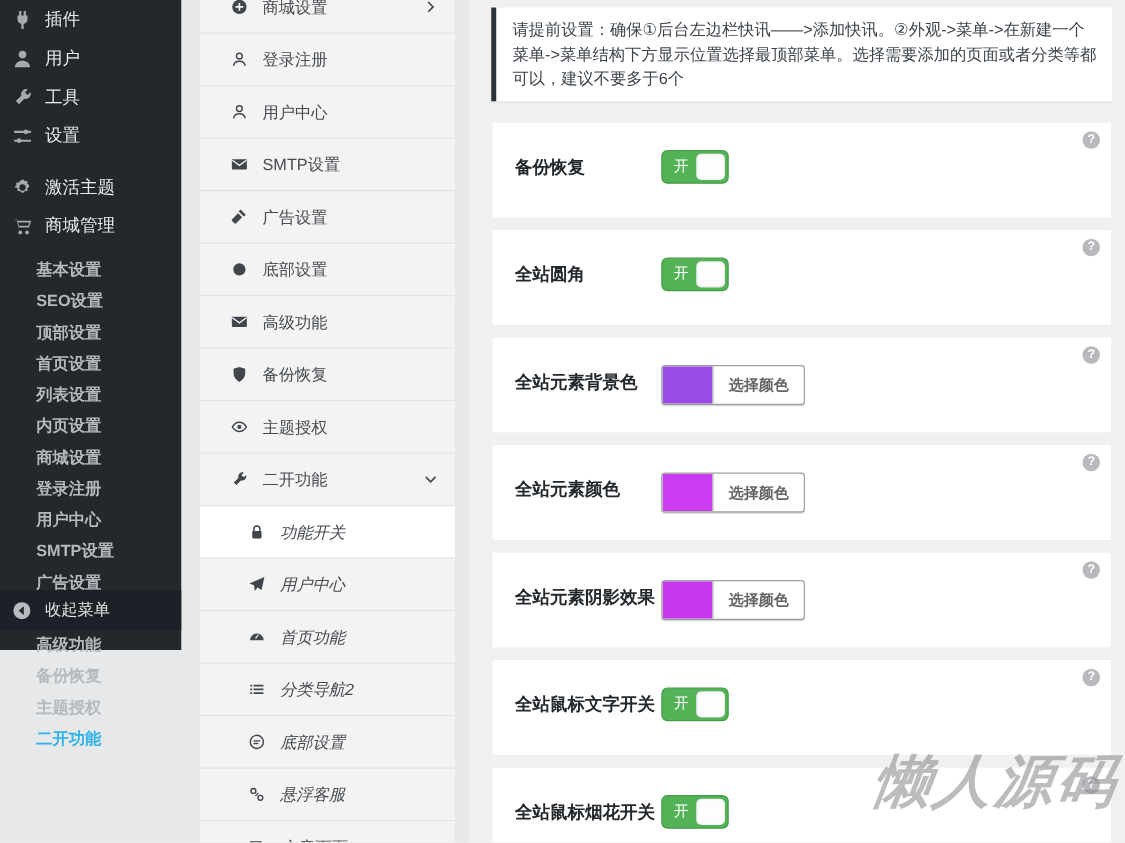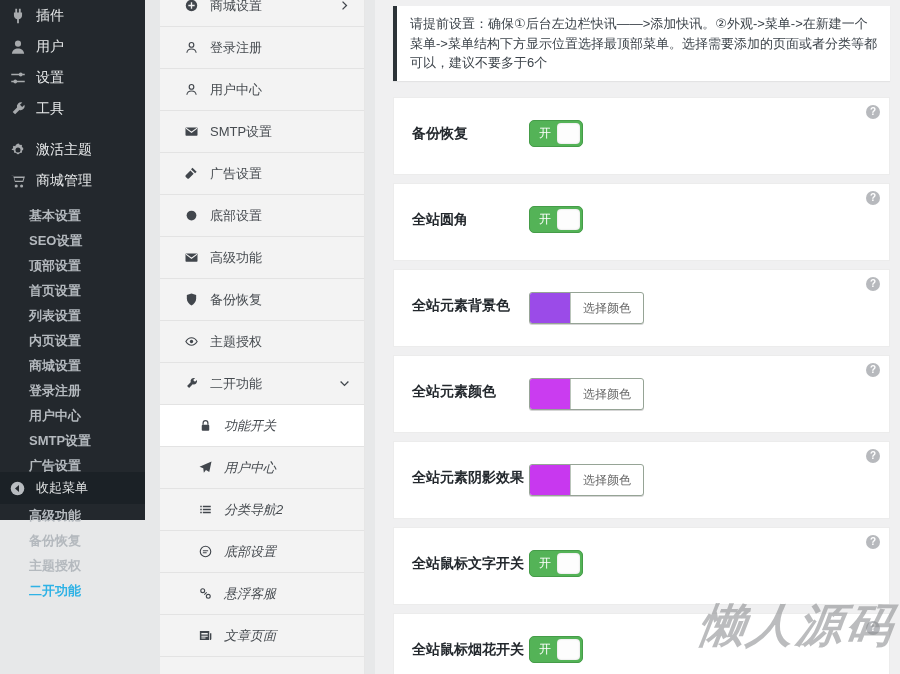--- a/index.html
+++ b/index.html
@@ -53,21 +53,21 @@
   .help { position:absolute; right:9px; top:7px; width:14px; height:14px; border-radius:50%;
     background:#b7b9bd; color:#fff; font-size:10px; line-height:14px; text-align:center; font-weight:bold; cursor:pointer; }
 
   .toggle { width:54px; height:27px; background:#54b357; border:1px solid #459c48; border-radius:5px;
     position:relative; cursor:pointer; }
   .toggle .t-label { position:absolute; left:9px; top:50%; transform:translateY(-50%); color:#fff; font-size:12px; }
   .toggle .knob { position:absolute; right:2px; top:2px; width:23px; height:21px; background:#fdfdfd;
     border-radius:4px; box-shadow:inset 0 0 2px rgba(0,0,0,.18); }
 
   .color-ctl { display:inline-flex; height:32px; border:1px solid #96a496; border-radius:3px;
-    background:#fff; overflow:hidden; cursor:pointer; box-shadow:0 1px 0 #d5d5d5; }
+    background:#fff; overflow:hidden; cursor:pointer; box-shadow:0 1px 0 #d5d5d5;font-weight:bold; }
   .swatch { width:40px; height:100%; }
   .pick { padding:0 12px; line-height:30px; font-size:12px; color:#666; border-left:1px solid #b9c4b9; }
 
   .watermark { position:absolute; right:5px; top:595px; font-size:46px; font-weight:bold; font-style:italic;
     color:#8f9193; opacity:.6; transform:skewX(-8deg); letter-spacing:3px; white-space:nowrap; pointer-events:none; }
 </style>
 </head>
 <body>
 
 <div class="wp-sidebar">
@@ -85,34 +85,34 @@
           <svg viewBox="0 0 20 20" fill="currentColor">
             <circle cx="10" cy="6.3" r="3.4"></circle>
             <path d="M3.2 17.5c.4-3.8 3.2-5.7 6.8-5.7s6.4 1.9 6.8 5.7z"></path>
           </svg>
         </span>
         <span>用户</span>
       </li>
       <li class="wp-item">
         <span class="ic ">
           <svg viewBox="0 0 20 20" fill="currentColor">
+            <path d="M17.2 5.2a4.6 4.6 0 0 1-5.6 5.9l-4.8 4.8-2.7-2.7 4.8-4.8a4.6 4.6 0 0 1 5.9-5.6L12.2 5.4l2.4 2.4z"></path>
+          </svg>
+        </span>
+        <span>工具</span>
+      </li>
+      <li class="wp-item">
+        <span class="ic ">
+          <svg viewBox="0 0 20 20" fill="currentColor">
             <path d="M2.5 5.2h9V7h-9zM14.6 5.2h2.9V7h-2.9zM2.5 13h3.1v1.8H2.5zM8.7 13h8.8v1.8H8.7z"></path>
             <circle cx="13" cy="6.1" r="2.1"></circle>
             <circle cx="7" cy="13.9" r="2.1"></circle>
           </svg>
         </span>
         <span>设置</span>
-      </li>
-      <li class="wp-item">
-        <span class="ic ">
-          <svg viewBox="0 0 20 20" fill="currentColor">
-            <path d="M17.2 5.2a4.6 4.6 0 0 1-5.6 5.9l-4.8 4.8-2.7-2.7 4.8-4.8a4.6 4.6 0 0 1 5.9-5.6L12.2 5.4l2.4 2.4z"></path>
-          </svg>
-        </span>
-        <span>工具</span>
       </li>
       <li class="sep"></li>
       <li class="wp-item">
         <span class="ic ">
           <svg viewBox="0 0 20 20" fill="currentColor">
             <path fill-rule="evenodd" d="M10 2.8l1.2.2.8 1.4 1.6-.3 1 1-.4 1.6 1.4.8.3 1.2-.3 1.2-1.4.8.4 1.6-1 1-1.6-.3-.8 1.4-1.2.2-1.2-.2-.8-1.4-1.6.3-1-1 .4-1.6-1.4-.8L3 10l.3-1.2 1.4-.8-.4-1.6 1-1 1.6.3.8-1.4zM10 7.2a2.8 2.8 0 1 0 0 5.6 2.8 2.8 0 0 0 0-5.6z"></path>
           </svg>
         </span>
         <span>激活主题</span>
       </li>
@@ -264,20 +264,29 @@
         <span class="ic ">
           <svg viewBox="0 0 20 20" fill="currentColor">
             <path d="M18 2L2 9l5 2 .8 6 2.8-3.8L15 16z"></path>
           </svg>
         </span>
         <span>用户中心</span>
       </li>
       <li class="col-item child">
         <span class="ic ">
           <svg viewBox="0 0 20 20" fill="currentColor">
+            <path d="M2.8 13.5a7.2 7.2 0 0 1 14.4 0z"></path>
+            <rect x="9.4" y="7.2" width="1.3" height="5.2" rx=".6" transform="rotate(38 10 9.8)" fill="#f3f3f3"></rect>
+          </svg>
+        </span>
+        <span>首页功能</span>
+      </li>
+      <li class="col-item child">
+        <span class="ic ">
+          <svg viewBox="0 0 20 20" fill="currentColor">
             <path d="M3 5h2v2H3zM3 9h2v2H3zM3 13h2v2H3zM6.5 5H17v2H6.5zM6.5 9H17v2H6.5zM6.5 13H17v2H6.5z"></path>
           </svg>
         </span>
         <span>分类导航2</span>
       </li>
       <li class="col-item child">
         <span class="ic ">
           <svg viewBox="0 0 20 20" fill="currentColor">
             <circle cx="10" cy="10" r="7" fill="none" stroke="currentColor" stroke-width="1.5"></circle>
             <path d="M6.5 8.2h7v1.4h-7zM6.5 11h5v1.4h-5z"></path>

